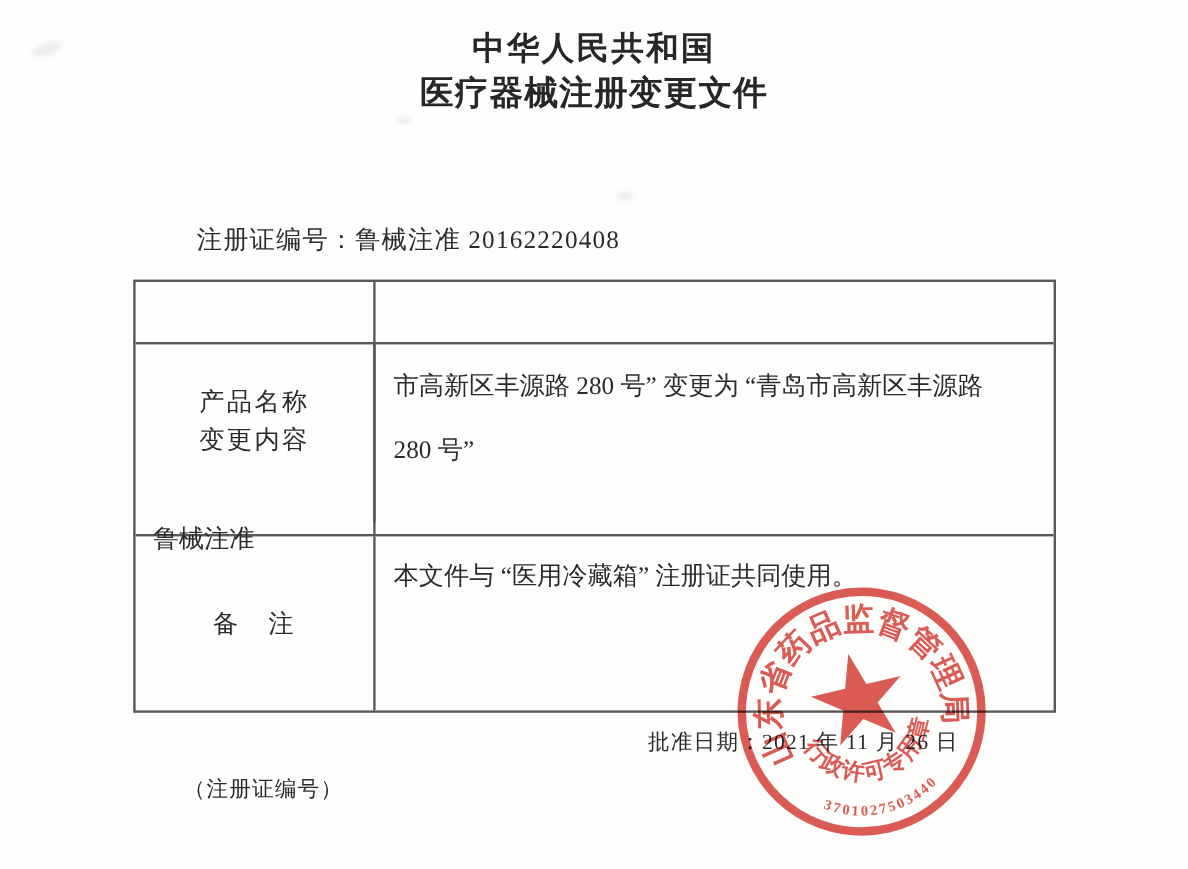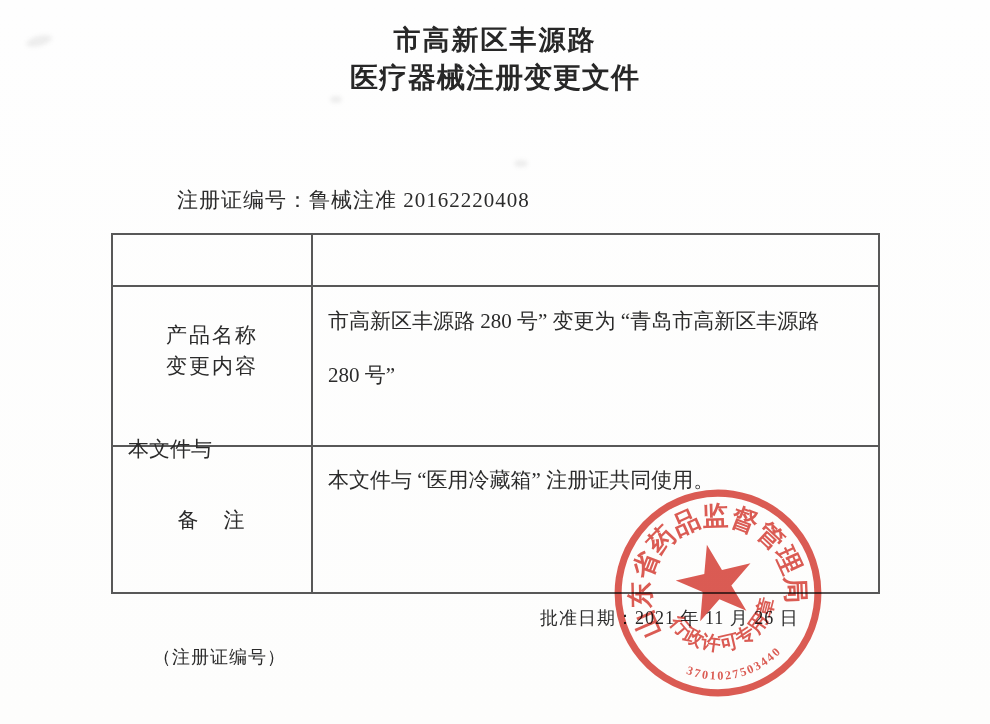--- a/index.html
+++ b/index.html
@@ -17,21 +17,21 @@
   .title-block{position:absolute;left:0;top:0;width:100%;text-align:center;color:#272727;}
   .title-line1{
     position:absolute;left:0;top:22px;width:100%;
     font-size:27px;font-weight:bold;letter-spacing:2px;
   }
   .title-line2{
     position:absolute;left:0;top:59px;width:100%;
     font-size:28px;font-weight:bold;letter-spacing:1px;
   }
   .reg-line{
-    position:absolute;left:177px;top:186px;
+    position:absolute;left:164px;top:186px;
     font-size:21px;color:#2b2b2b;letter-spacing:1px;text-align:right;
   }
   .doc-table{
     position:absolute;left:111px;top:233px;width:769px;
     border:2px solid #585858;box-sizing:border-box;
     color:#2b2b2b;
   }
   .t-row{display:flex;box-sizing:border-box;}
   .t-row + .t-row{border-top:2px solid #585858;}
   .t-row1{height:50px;flex-direction:column;}
@@ -78,33 +78,33 @@
 </head>
 <body>
 
 <div class="page">
 
   <div class="speck speck1"></div>
   <div class="speck speck2"></div>
   <div class="speck speck3"></div>
 
   <div class="title-block">
-    <div class="title-line1">市高新区丰源路</div>
+    <div class="title-line1">中华人民共和国</div>
     <div class="title-line2">医疗器械注册变更文件</div>
   </div>
 
   <div class="reg-line">
     <span>注册证编号：</span><span>鲁械注准 20162220408</span>
   </div>
 
   <div class="doc-table">
     <div class="t-row t-row1">
       <div class="t-label">产品名称</div>
       <div class="t-content">
-        <span class="cline">本文件与</span>
+        <span class="cline">鲁械注准</span>
       </div>
     </div>
     <div class="t-row t-row2">
       <div class="t-label">变更内容</div>
       <div class="t-content">
         <div class="cline">市高新区丰源路 280 号” 变更为 “青岛市高新区丰源路</div>
         <div class="cline">280 号”</div>
       </div>
     </div>
     <div class="t-row t-row3">

